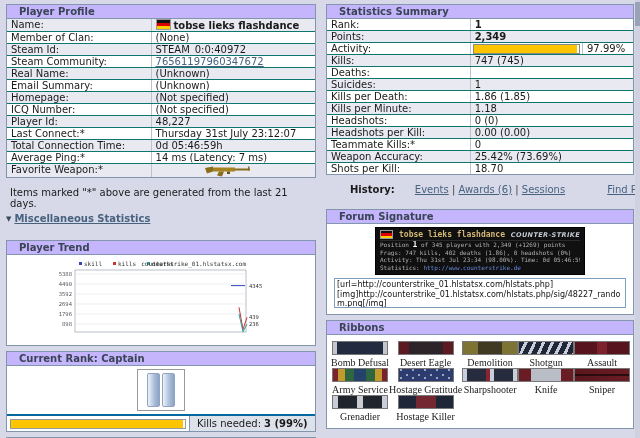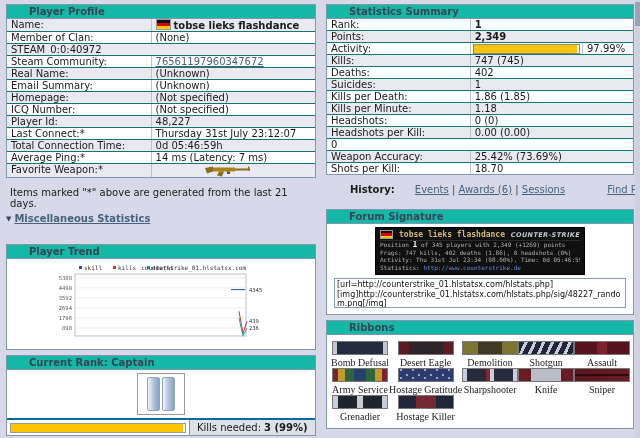--- a/index.html
+++ b/index.html
@@ -8,48 +8,48 @@
     background:#d8d9e8;color:#1a1a1a;
     font-family:"DejaVu Sans",sans-serif;font-size:10px;
   }
   .page{display:flex;gap:10px;padding:4px 6px}
   .col{display:flex;flex-direction:column}
   .col.left{width:310px}
   .col.right{width:308px}
 
   .panel{background:#fff;border:1px solid #8196ac}
   .panel-header{
-    background:#14b8a6;color:#3a4454;font-weight:bold;font-size:10px;
-    padding:1px 22px;line-height:11px;border-bottom:1px solid #8196ac;
+    background:#c4b5fd;color:#3a4454;font-weight:bold;font-size:10px;
+    padding:1px 12px;line-height:11px;border-bottom:1px solid #8196ac;
   }
   
   .trow{display:flex;border-top:1px solid #0f766e;background:#fff}
   .trow:first-child{border-top:none}
   .trow.shade{background:#e8e9f1}
   .lbl{flex:0 0 44%;padding:0 4px;line-height:11px;border-right:1px solid #bac4cf;white-space:nowrap;overflow:hidden}
   .val{flex:1;padding:0 4px;line-height:11px;white-space:nowrap;overflow:hidden}
   .val.flexv{display:flex;align-items:center;padding:0}
   a{color:#46627f}
   .flag{display:inline-block;width:13px;height:9px;margin-right:3px;vertical-align:-1px;
         border:1px solid #9a9a9a;
         background:linear-gradient(180deg,#111 0 33%,#d00 33% 66%,#fc0 66%)}
   .actbar{flex:1;height:8px;margin:0 2px;border:1px solid #888;background:#fff;position:relative}
   .actfill{position:absolute;left:0;top:0;bottom:0;background:#fdc500}
   .actpct{flex:0 0 46px;border-left:1px solid #bac4cf;padding-left:4px;line-height:11px}
   .wcell{display:flex;align-items:center;justify-content:center}
 
   .footnote{margin:9px 0 0 4px}
-  .misc{margin:4px 0 17px 0;font-weight:bold}
+  .misc{margin:4px 0 0 0;font-weight:bold}
   .misc .tri{color:#3a4a5c;font-size:7px;vertical-align:1px;margin-right:3px}
   .misc a{font-weight:bold}
 
   .history-line{display:flex;align-items:center;gap:20px;margin:8px 0 0 4px;white-space:nowrap}
   .history-line .sep{color:#444}
 
-  .panel.trend{margin-top:3px}
+  .panel.trend{margin-top:16px}
   .chart-wrap{padding:2px}
 
   .panel.sig-panel{margin-top:14px}
   .sigimg{width:210px;margin:3px auto 0 auto;background:#101010;border:1px solid #000;padding:2px 4px 3px 4px;box-sizing:border-box}
   .sighead{display:flex;align-items:center;gap:3px;border-bottom:1px solid #2a2a2a;padding-bottom:1px}
   .signame{flex:1;color:#d4b876;font-weight:bold;font-family:"DejaVu Sans Mono",monospace;font-size:8px;white-space:nowrap;overflow:hidden}
   .siglogo{color:#c3c8d2;font-weight:bold;font-style:italic;font-size:6.5px;letter-spacing:.4px;white-space:nowrap}
   .sigline{color:#b0b0b0;font-family:"DejaVu Sans Mono",monospace;font-size:6px;line-height:7.5px;white-space:nowrap;overflow:hidden}
   .sigline .bigrank{color:#fff;font-weight:bold;font-size:8px}
   .sigline .sigurl{color:#6688dd;text-decoration:underline}
@@ -90,20 +90,21 @@
       <div>
           <div class="trow shade">
             <div class="lbl">Name:</div>
             <div class="val"><span class="flag"></span><b>tobse lieks flashdance</b></div>
           </div>
           <div class="trow">
             <div class="lbl">Member of Clan:</div>
             <div class="val">(None)</div>
           </div>
           <div class="trow shade">
+            <div class="lbl">Steam Id:</div>
             <div class="val">STEAM_0:0:40972</div>
           </div>
           <div class="trow">
             <div class="lbl">Steam Community:</div>
             <div class="val"><a href="#" style="text-decoration: underline;">76561197960347672</a></div>
           </div>
           <div class="trow shade">
             <div class="lbl">Real Name:</div>
             <div class="val">(Unknown)</div>
           </div>
@@ -239,21 +240,20 @@
               </div>
               <div class="actpct">97.99%</div>
             </div>
           </div>
           <div class="trow shade">
             <div class="lbl">Kills:</div>
             <div class="val">747 (745)</div>
           </div>
           <div class="trow">
             <div class="lbl">Deaths:</div>
-            <div class="val">402</div>
           </div>
           <div class="trow shade">
             <div class="lbl">Suicides:</div>
             <div class="val">1</div>
           </div>
           <div class="trow">
             <div class="lbl">Kills per Death:</div>
             <div class="val">1.86 (1.85)</div>
           </div>
           <div class="trow shade">
@@ -262,20 +262,21 @@
           </div>
           <div class="trow">
             <div class="lbl">Headshots:</div>
             <div class="val">0 (0)</div>
           </div>
           <div class="trow shade">
             <div class="lbl">Headshots per Kill:</div>
             <div class="val">0.00 (0.00)</div>
           </div>
           <div class="trow">
+            <div class="lbl">Teammate Kills:*</div>
             <div class="val">0</div>
           </div>
           <div class="trow shade">
             <div class="lbl">Weapon Accuracy:</div>
             <div class="val">25.42% (73.69%)</div>
           </div>
           <div class="trow">
             <div class="lbl">Shots per Kill:</div>
             <div class="val">18.70</div>
           </div>

